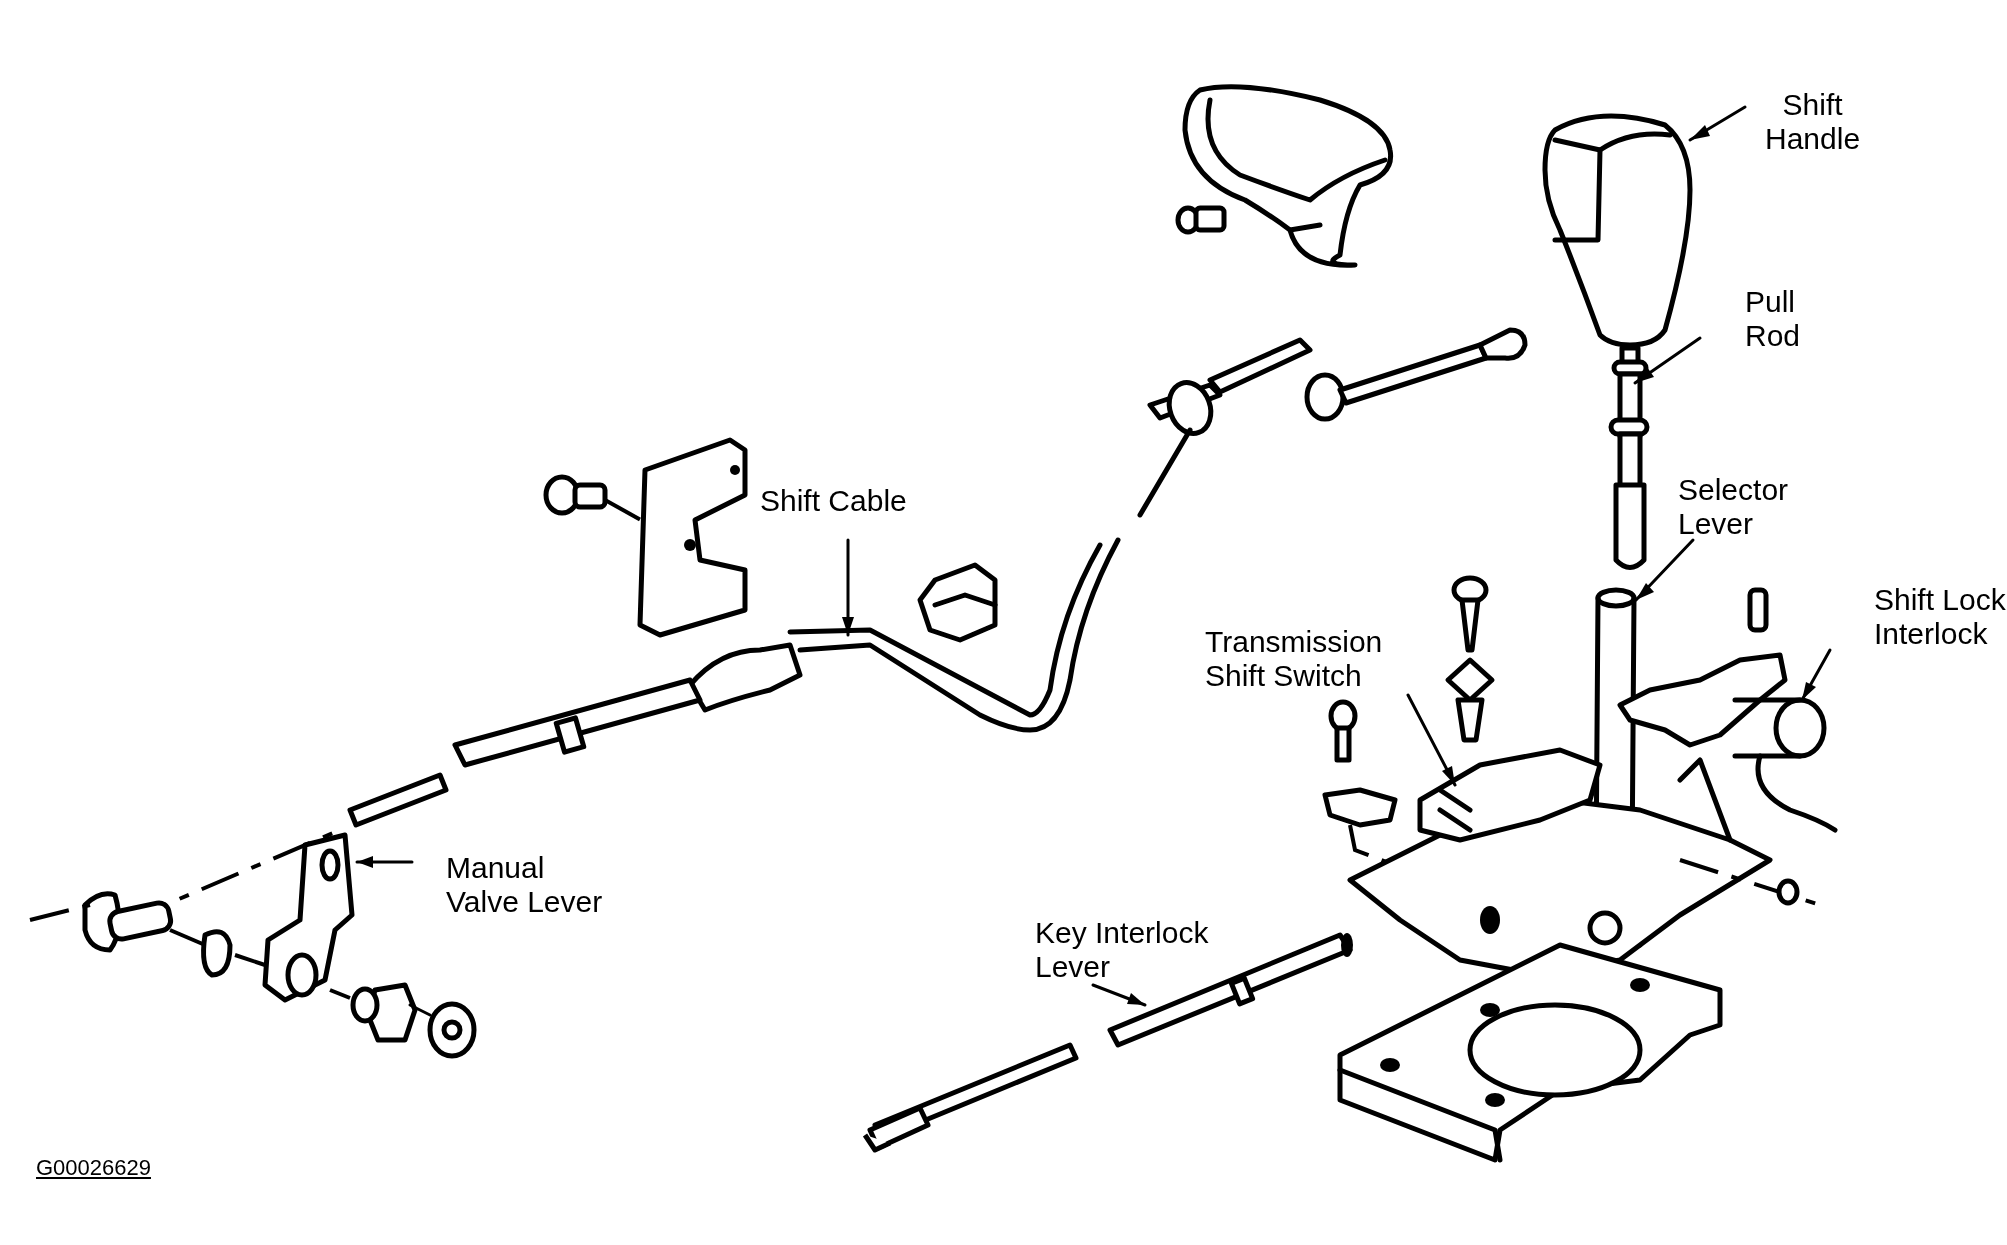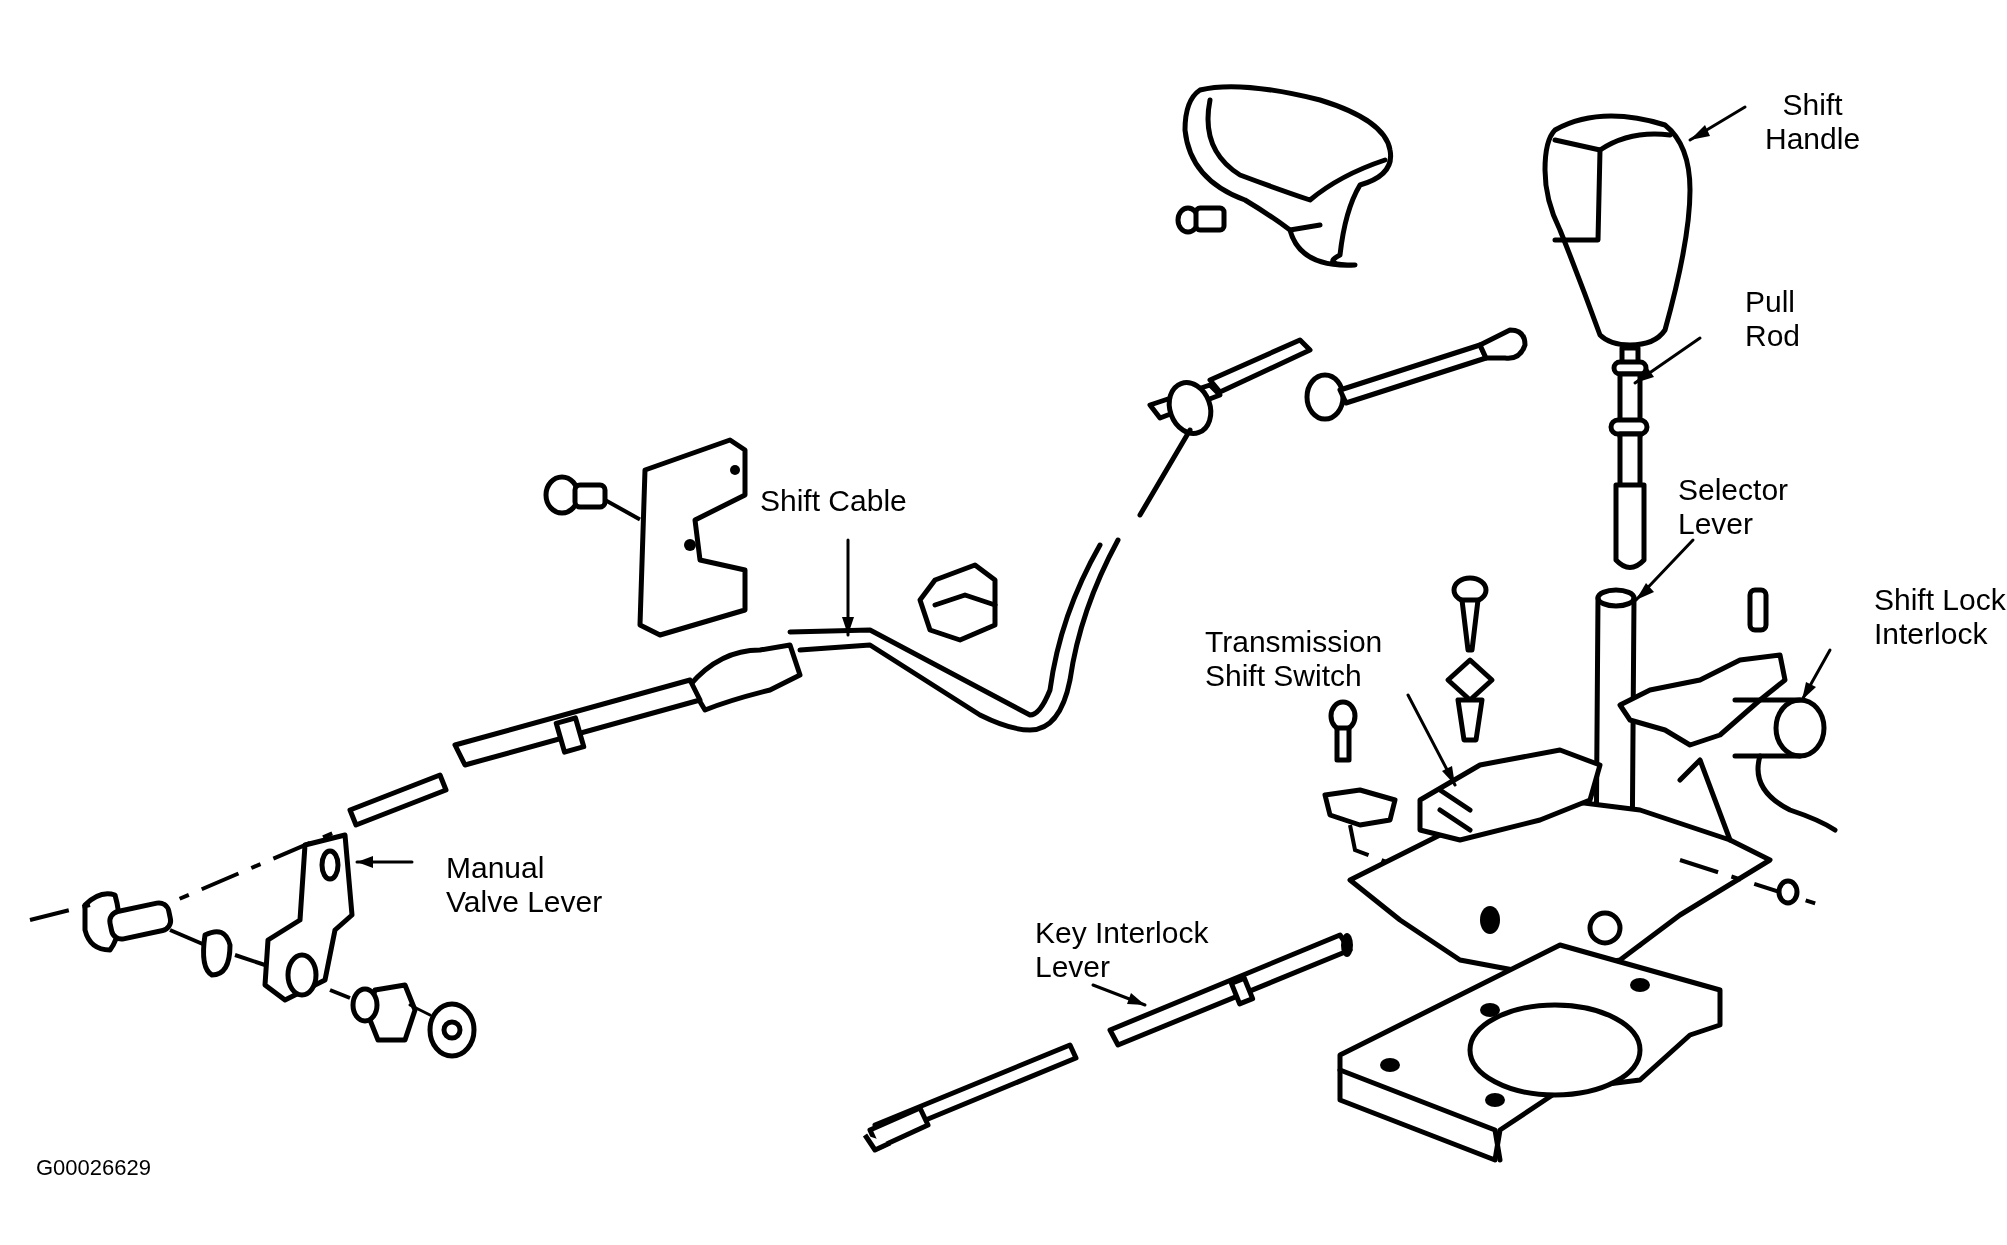--- a/index.html
+++ b/index.html
@@ -195,13 +195,13 @@
   <div>Shift Cable</div>
 </div>
 <div class="lbl" style="left:418px;top:851px;margin-left:28px;">
   <div>Manual</div>
   <div>Valve Lever</div>
 </div>
 <div class="lbl" style="left:1035px;top:916px;">
   <div>Key Interlock</div>
   <div>Lever</div>
 </div>
-<div class="code" style="left:36px;top:1155px;">G00026629</div>
+<div class="code" style="left:36px;top:1155px;text-decoration:underline;">G00026629</div>
 
 </body></html>

